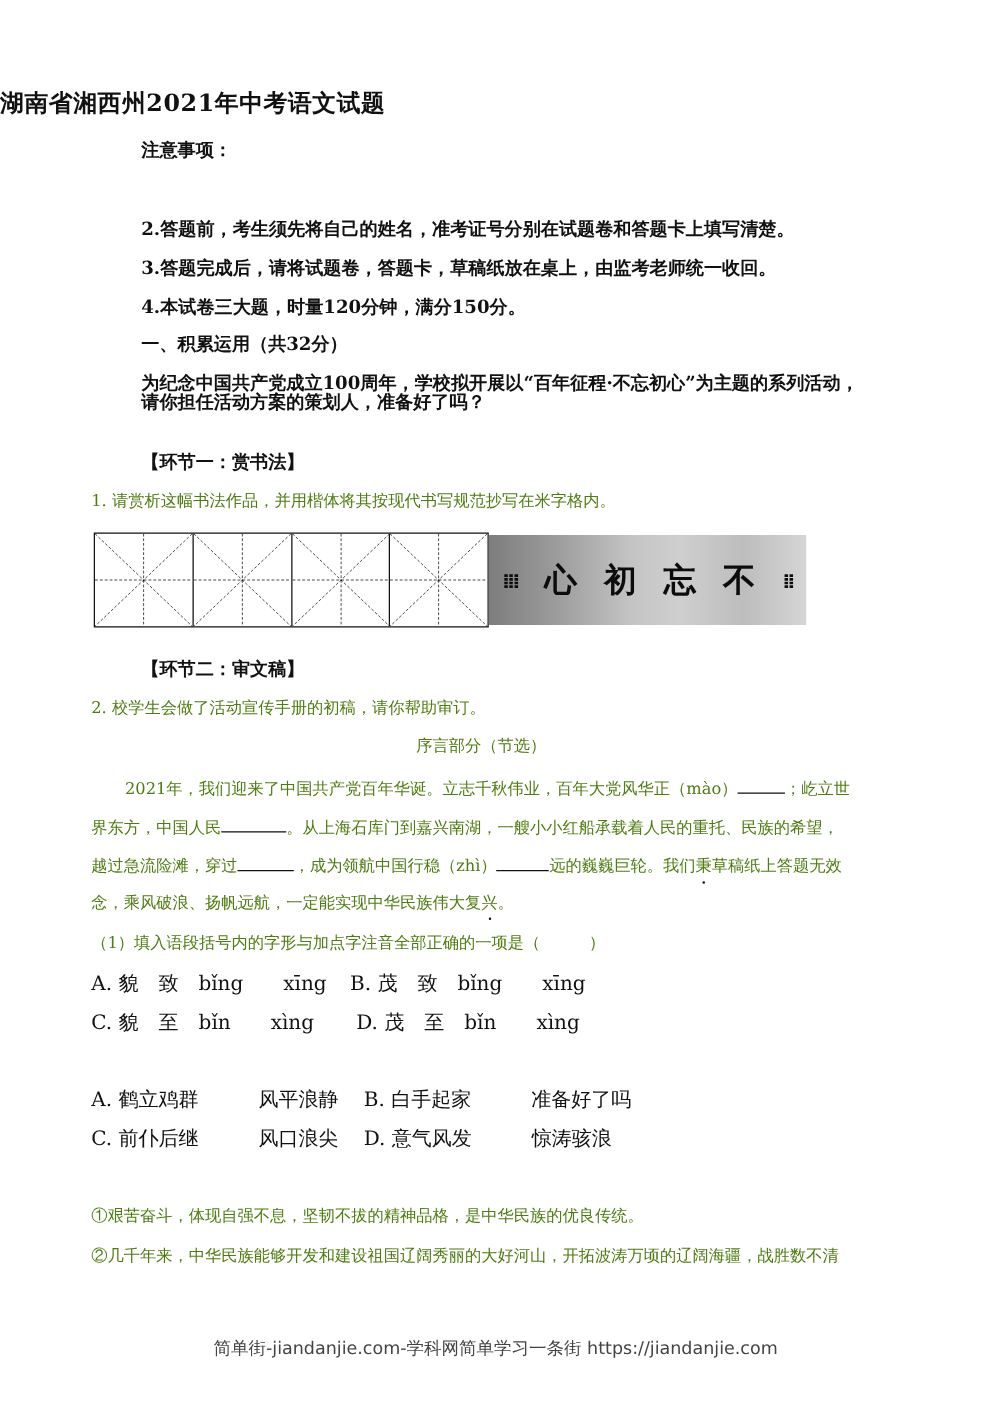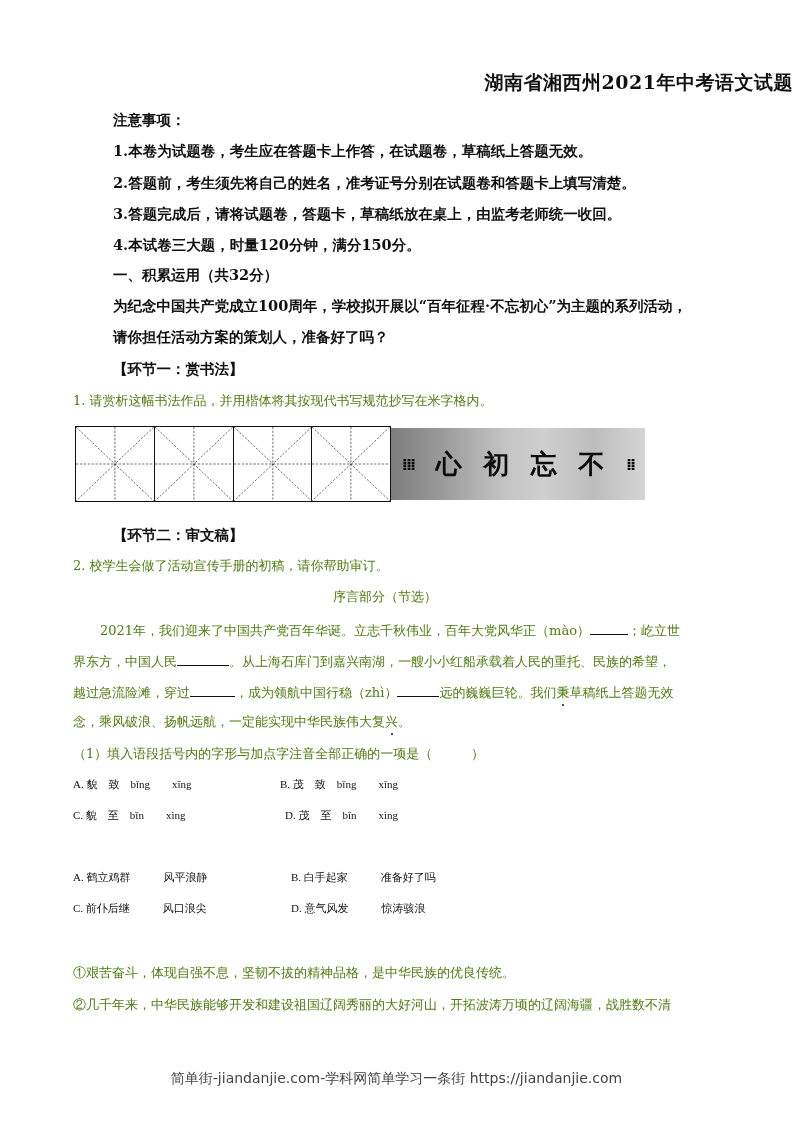--- a/index.html
+++ b/index.html
@@ -3,34 +3,34 @@
   <meta charset="utf-8">
   <style>
     html, body { margin: 0; padding: 0; }
     body {
       width: 793px; height: 1122px; background: #ffffff; position: relative;
       font-family: "DejaVu Serif", "Liberation Serif", serif; color: #111;
       overflow: hidden;
     }
     .page { position: absolute; left: 0; top: 0; width: 793px; height: 1122px; }
     .title {
-      position: absolute; top: 70px; left: 0; width: 793px; text-align: right;
+      position: absolute; top: 70px; left: 0; width: 793px; text-align: left;
       font-size: 19px; font-weight: bold; letter-spacing: 0.5px;
     }
     .line { position: absolute; left: 73px; white-space: nowrap; font-size: 14px; }
     .bold { font-weight: bold; font-size: 14.5px; margin-left: 40px; }
     .light { font-size: 13px; color: #4d7c0f; }
     .center { left: 16px; width: 738px; text-align: center; }
     .blank { display: inline-block; border-bottom: 1px solid #111; height: 14px; vertical-align: baseline; }
     .dot { position: relative; }
     .dot::after {
       content: ""; position: absolute; left: 50%; bottom: -6px; width: 2px; height: 2px;
       background: #111; border-radius: 50%; transform: translateX(-50%);
     }
-    .opt { position: absolute; white-space: nowrap; font-size: 11px; font-family: Liberation Serif, serif; }
+    .opt { position: absolute; white-space: nowrap; font-size: 16px; }
     
     .callig { position: absolute; left: 75px; top: 424px; width: 570px; height: 80px; }
     .grid {
       position: absolute; left: 0; top: 2px; width: 316px; height: 76px;
       border: 1.5px solid #111; box-sizing: border-box; display: flex;
     }
     .cell { position: relative; flex: 1; border-right: 1px solid #111; }
     .cell:last-child { border-right: none; }
     .cell svg { position: absolute; left: 0; top: 0; width: 100%; height: 100%; }
     .scroll {
@@ -50,28 +50,27 @@
     }
   </style>
 </head>
 <body>
 
 <div class="page">
 
   <div class="title">湖南省湘西州2021年中考语文试题</div>
 
   <div class="line bold" style="top:111px">注意事项：</div>
-  <div class="line bold" style="top:142px">1.本卷为试题卷，考生应在答题卡上作答，在试题卷，草稿纸上答题无效。</div>
   <div class="line bold" style="top:174px">2.答题前，考生须先将自己的姓名，准考证号分别在试题卷和答题卡上填写清楚。</div>
   <div class="line bold" style="top:205px">3.答题完成后，请将试题卷，答题卡，草稿纸放在桌上，由监考老师统一收回。</div>
   <div class="line bold" style="top:236px">4.本试卷三大题，时量120分钟，满分150分。</div>
 
   <div class="line bold" style="top:266px">一、积累运用（共32分）</div>
   <div class="line bold" style="top:297px">为纪念中国共产党成立100周年，学校拟开展以“百年征程·不忘初心”为主题的系列活动，</div>
-  <div class="line bold" style="top:328px">请你担任活动方案的策划人，准备好了吗？</div>
+  <div class="line bold" style="top:312px">请你担任活动方案的策划人，准备好了吗？</div>
 
   <div class="line bold" style="top:360px">【环节一：赏书法】</div>
   <div class="line light" style="top:392px">1. 请赏析这幅书法作品，并用楷体将其按现代书写规范抄写在米字格内。</div>
 
   <div class="callig">
     <div class="grid">
       <div class="cell">
         <svg viewBox="0 0 100 100" preserveAspectRatio="none">
             <g stroke="#111" stroke-width="0.8" stroke-dasharray="3,2" fill="none">
               <line x1="0" y1="0" x2="100" y2="100"></line>

